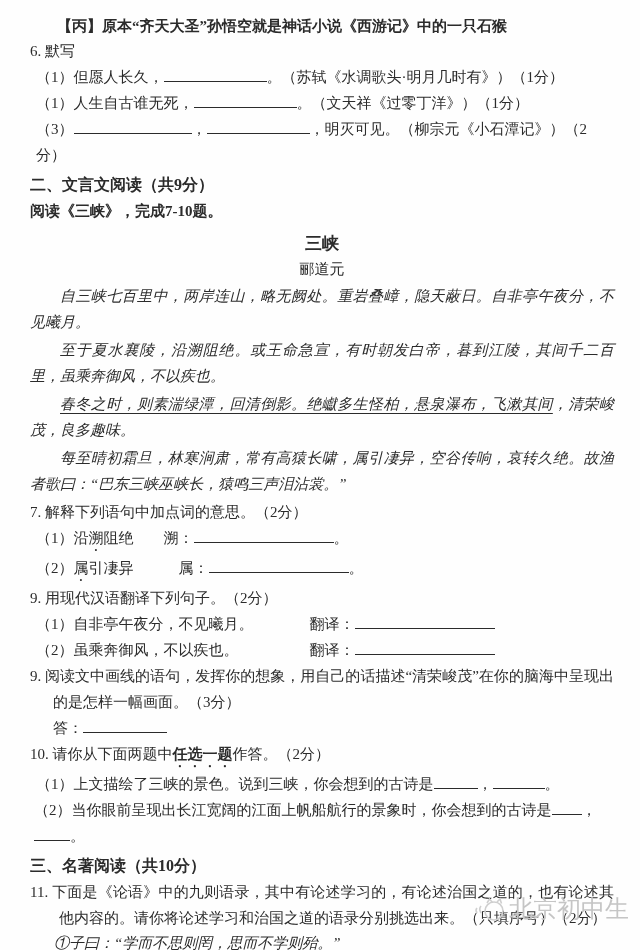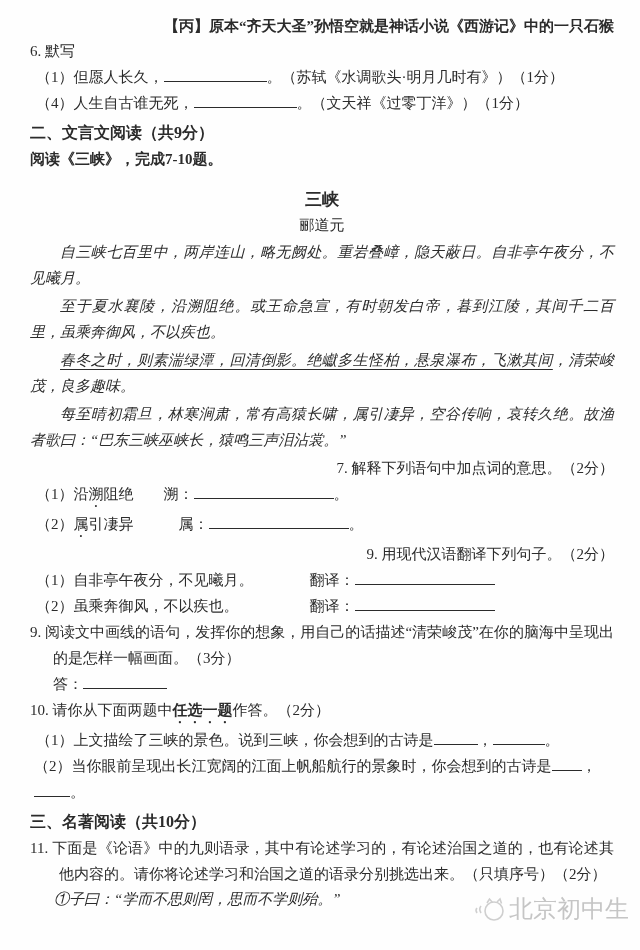--- a/index.html
+++ b/index.html
@@ -13,35 +13,35 @@
     font-family: "Liberation Serif", "DejaVu Serif", serif;
     font-size: 15px;
     line-height: 25px;
     overflow: hidden;
     box-sizing: border-box;
     padding: 14px 26px 0 30px;
   }
   .line { margin: 0; }
   .b { font-weight: bold; }
   .center { text-align: center; }
-  .title-line { font-size: 17px; line-height: 26px; margin-top: 14px; }
+  .title-line { font-size: 17px; line-height: 26px; margin-top: 6px; }
   .author-line { line-height: 24px; }
   .sec-title { font-size: 16px; line-height: 27px; margin-top: 3px; }
-  .indent-bing { padding-left: 27px; text-align: right; }
+  .indent-bing { padding-left: 27px; }
   .sub { padding-left: 6px; line-height: 26px; }
   .kai { font-style: italic; }
   .passage-para {
     margin: 2px 0;
     text-indent: 2em;
     text-align: justify;
     line-height: 26px;
     font-family: Liberation Serif, serif;
   }
   .uline { text-decoration: underline; text-underline-offset: 4px; }
-  .hang2 { padding-left: 23px; text-indent: -23px; line-height: 26px; text-align: right; }
+  .hang2 { padding-left: 23px; text-indent: -23px; line-height: 26px; }
   .hang3 { padding-left: 29px; text-indent: -29px; line-height: 26px; }
   .blank {
     display: inline-block;
     border-bottom: 1px solid #2b2b2b;
     height: 14px;
     vertical-align: baseline;
   }
   .dot-em {
     -webkit-text-emphasis: dot #2b2b2b;
     -webkit-text-emphasis-position: under left;
@@ -79,21 +79,24 @@
 
 <div class="page">
 
   <div class="line b indent-bing">【丙】原本“齐天大圣”孙悟空就是神话小说《西游记》中的一只石猴</div>
 
   <div class="line">6. 默写</div>
   <div class="line sub">
     <span>（1）但愿人长久，</span><span class="blank" style="width:103px"></span><span>。（苏轼《水调歌头·明月几时有》）（1分）</span>
   </div>
   <div class="line sub">
-    <span>（4）人生自古谁无死，</span><span class="blank" style="width:103px"></span><span>。（文天祥《过零丁洋》）（1分）</span>
+    <span>（1）人生自古谁无死，</span><span class="blank" style="width:103px"></span><span>。（文天祥《过零丁洋》）（1分）</span>
+  </div>
+  <div class="line sub">
+    <span>（3）</span><span class="blank" style="width:118px"></span><span>，</span><span class="blank" style="width:103px"></span><span>，明灭可见。（柳宗元《小石潭记》）（2分）</span>
   </div>
 
   <div class="line b sec-title">二、文言文阅读（共9分）</div>
   <div class="line b" style="line-height:27px">阅读《三峡》，完成7-10题。</div>
 
   <div class="line b center title-line">三峡</div>
   <div class="line center author-line">郦道元</div>
   <p class="passage-para kai">自三峡七百里中，两岸连山，略无阙处。重岩叠嶂，隐天蔽日。自非亭午夜分，不见曦月。</p>
   <p class="passage-para kai">至于夏水襄陵，沿溯阻绝。或王命急宣，有时朝发白帝，暮到江陵，其间千二百里，虽乘奔御风，不以疾也。</p>
   <p class="passage-para kai"><span class="uline">春冬之时，则素湍绿潭，回清倒影。绝巘多生怪柏，悬泉瀑布，飞漱其间</span><span>，清荣峻茂，良多趣味。</span></p>

